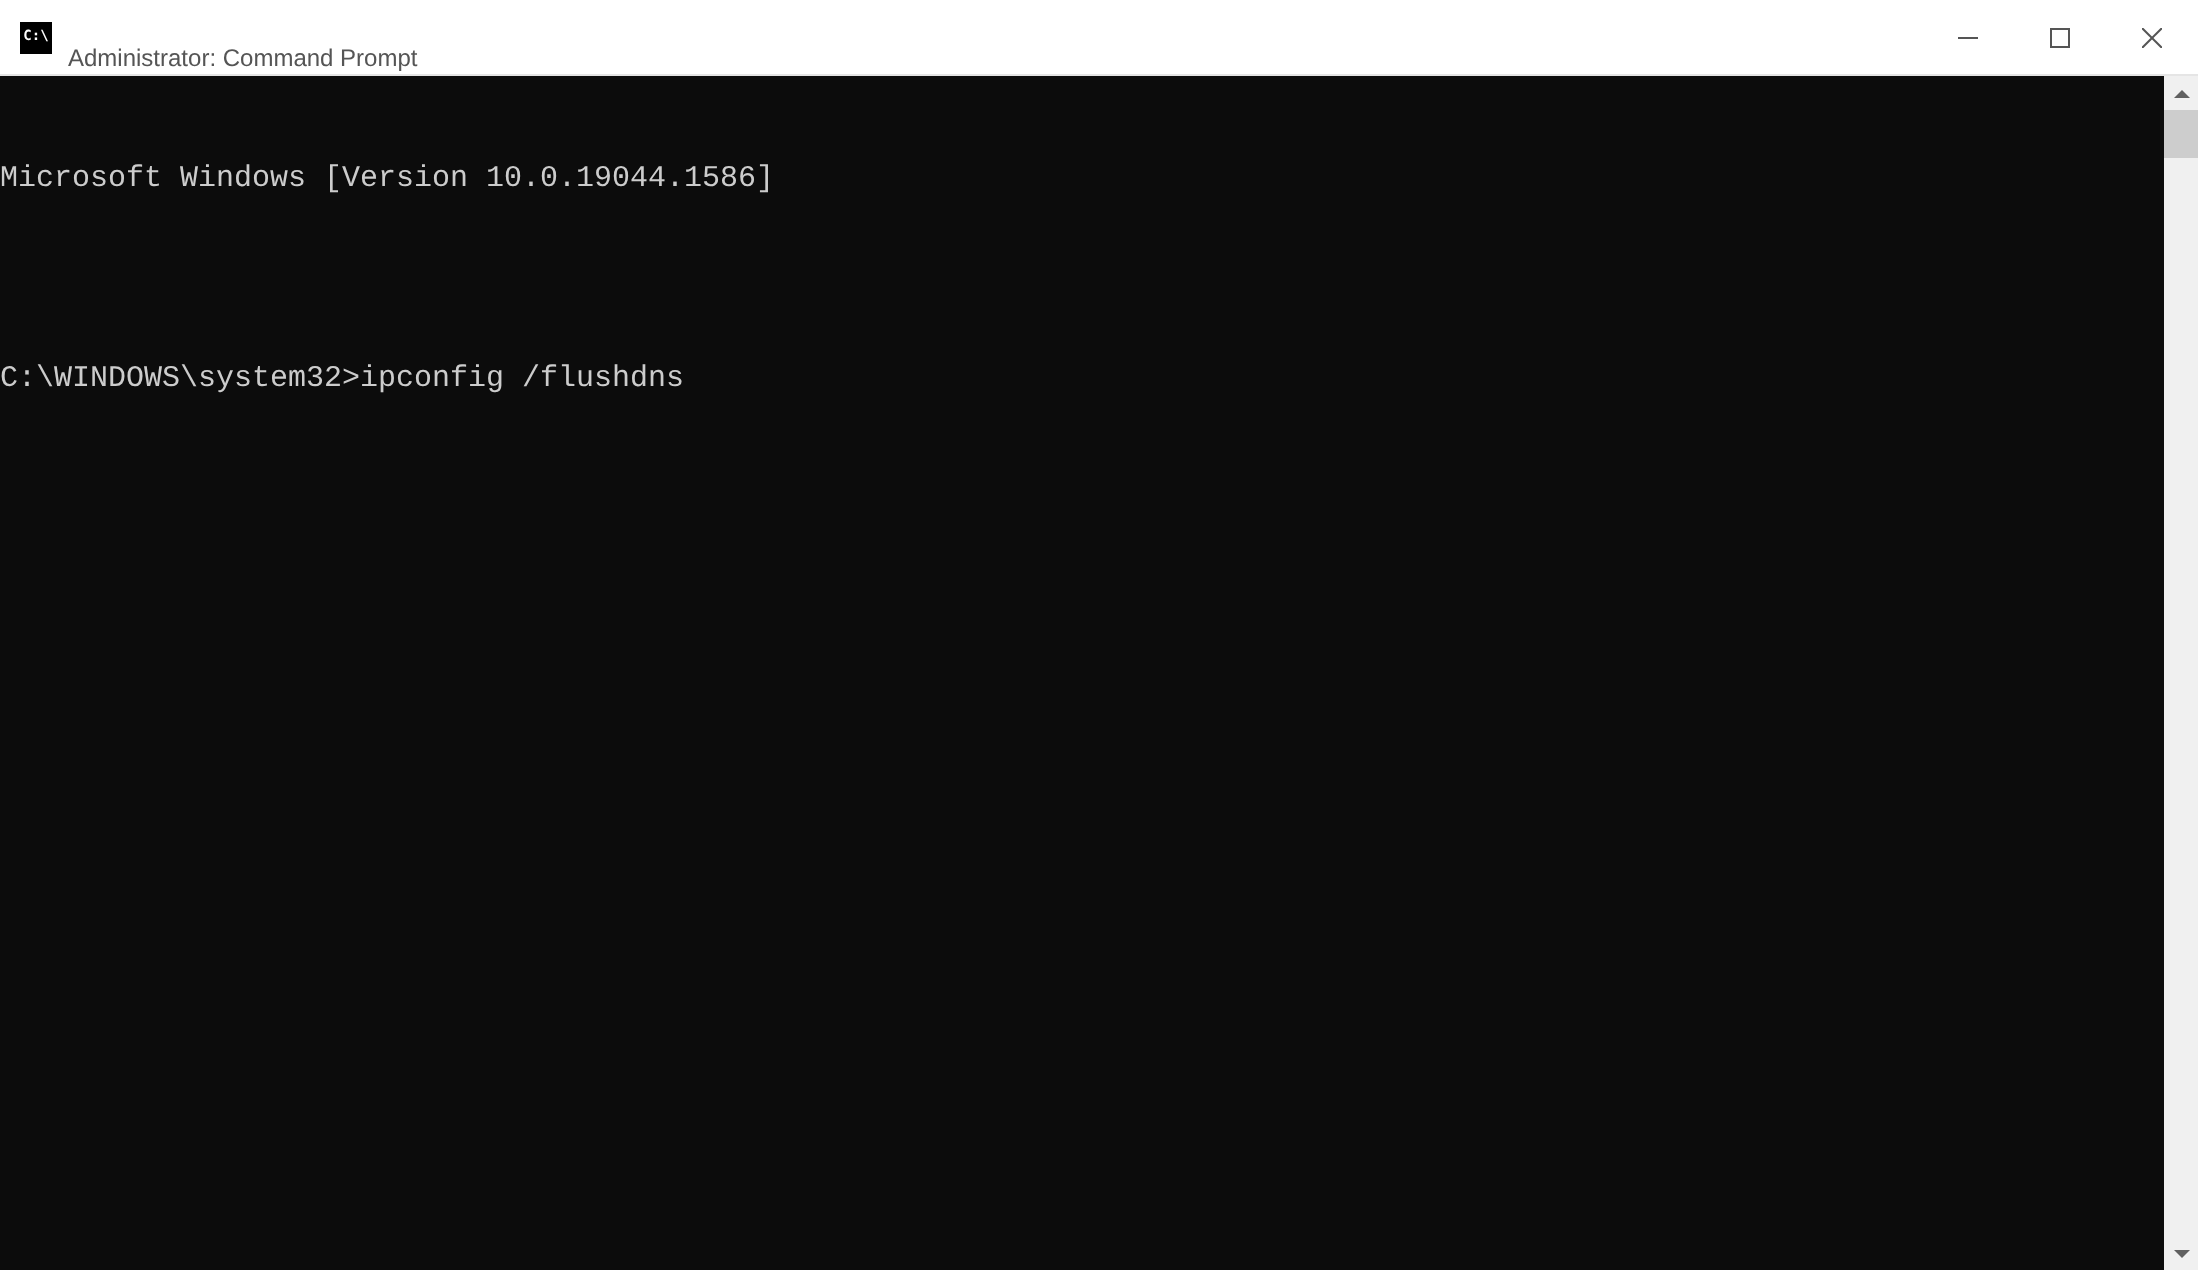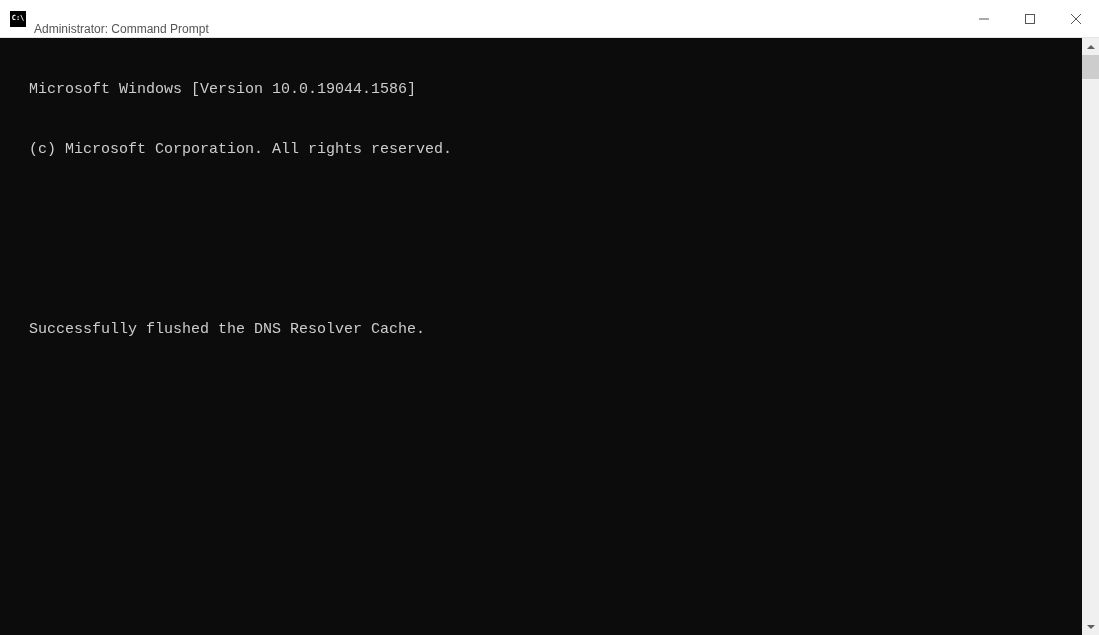--- a/index.html
+++ b/index.html
@@ -58,21 +58,20 @@
       color: #555;
     }
     .window-btn svg {
       width: 10px;
       height: 10px;
     }
     .terminal-wrapper {
       display: flex;
       height: calc(635px - 38px);
       background: #0c0c0c;
-      padding-left: 29px;
     }
     .terminal {
       flex: 1;
       background: #0c0c0c;
       color: #cccccc;
       font-family: Consolas, "Courier New", monospace;
       font-size: 15px;
       line-height: 20px;
       padding: 2px 0 0 0;
       white-space: pre;
@@ -134,25 +133,24 @@
           <line x1="0" y1="0" x2="10" y2="10" stroke="currentColor" stroke-width="1"></line>
           <line x1="10" y1="0" x2="0" y2="10" stroke="currentColor" stroke-width="1"></line>
         </svg>
     </div>
   </div>
 </div>
 
 <div class="terminal-wrapper">
   <div class="terminal">
     <div class="terminal-line">Microsoft Windows [Version 10.0.19044.1586]</div>
-    <div class="terminal-line">(c) Microsoft Corporation. All rights reserved.</div>
+    <div class="terminal-line"></div>
+    <div class="terminal-line">C:\WINDOWS\system32&gt;ipconfig /flushdns</div>
     <div class="terminal-line"></div>
     <div class="terminal-line"></div>
-    <div class="terminal-line"></div>
-    <div class="terminal-line">Successfully flushed the DNS Resolver Cache.</div>
     <div class="terminal-line"></div>
   </div>
   <div class="scrollbar">
     <div class="scroll-arrow">
       <svg width="8" height="4" viewBox="0 0 8 4">
           <polygon points="4,0 8,4 0,4" fill="#606060"></polygon>
         </svg>
     </div>
     <div class="scroll-track">
       <div class="scroll-thumb"></div>

